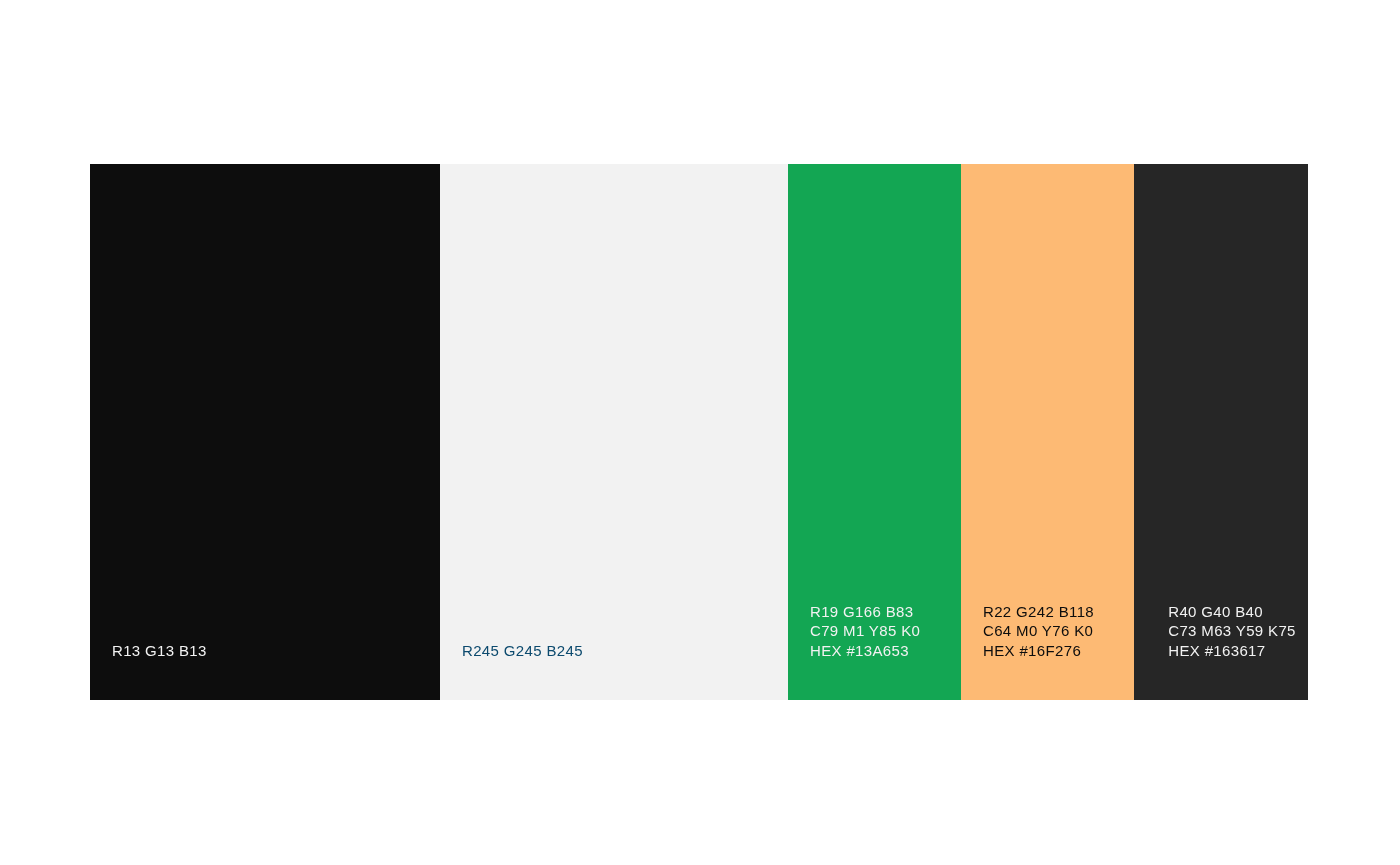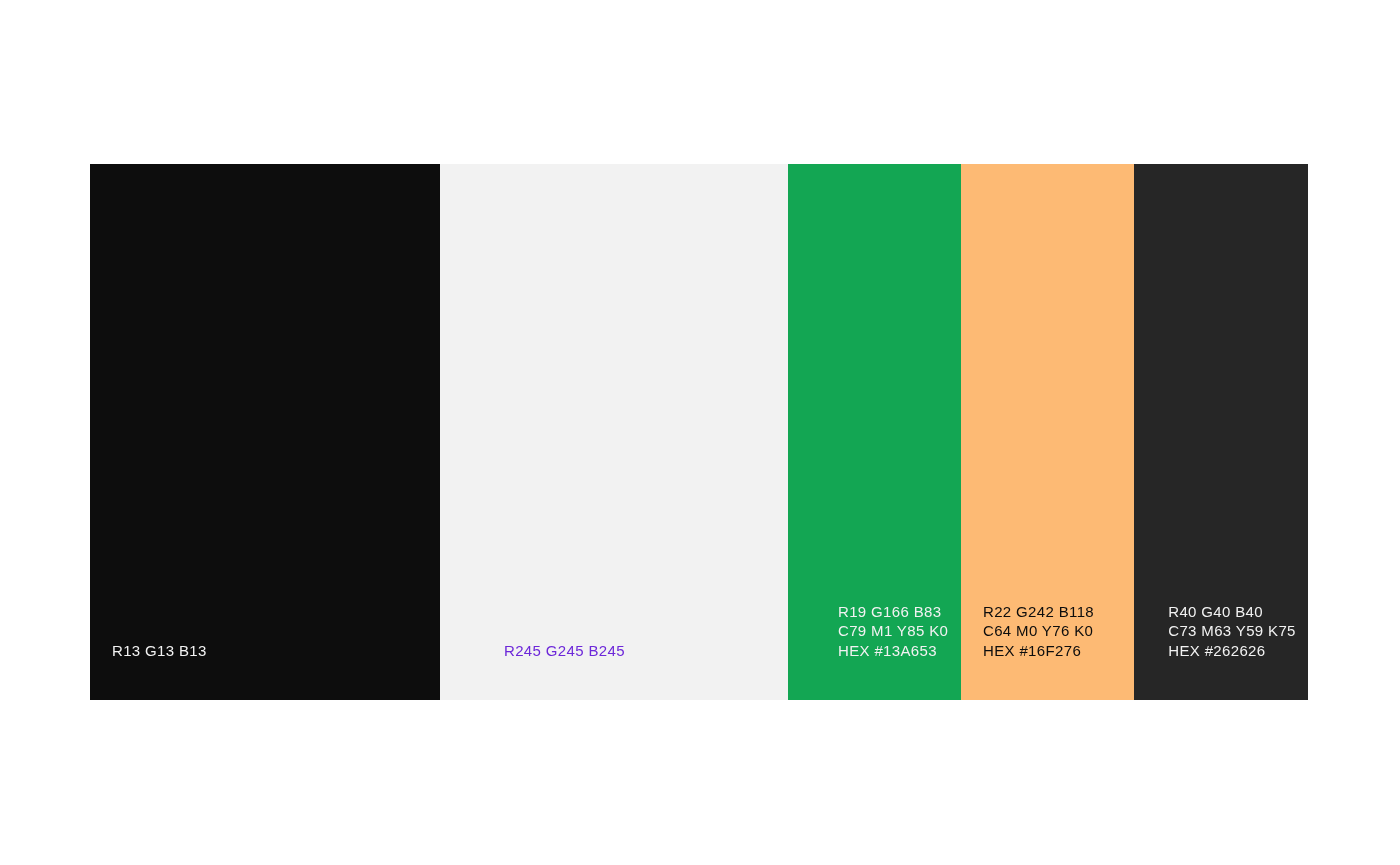--- a/index.html
+++ b/index.html
@@ -56,42 +56,42 @@
 
 <div id="palette-strip" style="left: 90px; top: 164px; width: 1020px; height: 536px;">
 
   <div class="swatch" style="width: 350px; background-color: rgb(13, 13, 13);">
     <div class="swatch-info" style="color: rgb(242, 242, 242);">
       <span class="info-line">R13 G13 B13</span>
     </div>
   </div>
 
   <div class="swatch" style="width: 348px; background-color: rgb(242, 242, 242);">
-    <div class="swatch-info" style="color: #6d28d9; margin-left: 42px;">
+    <div class="swatch-info" style="color: #0c4a6e;">
       <span class="info-line">R245 G245 B245</span>
     </div>
   </div>
 
   <div class="swatch" style="width: 173px; background-color: rgb(19, 166, 83);">
-    <div class="swatch-info" style="color: rgb(242, 242, 242); margin-left: 28px;">
+    <div class="swatch-info" style="color: rgb(242, 242, 242);">
       <span class="info-line">R19 G166 B83</span>
       <span class="info-line">C79 M1 Y85 K0</span>
       <span class="info-line">HEX #13A653</span>
     </div>
   </div>
 
   <div class="swatch" style="width: 173px; background-color: #fdba74;">
     <div class="swatch-info" style="color: rgb(13, 13, 13);">
       <span class="info-line">R22 G242 B118</span>
       <span class="info-line">C64 M0 Y76 K0</span>
       <span class="info-line">HEX #16F276</span>
     </div>
   </div>
 
   <div class="swatch" style="width: 174px; background-color: rgb(38, 38, 38); align-items: center;">
     <div class="swatch-info" style="color: rgb(242, 242, 242);">
       <span class="info-line">R40 G40 B40</span>
       <span class="info-line">C73 M63 Y59 K75</span>
-      <span class="info-line">HEX #262626</span>
+      <span class="info-line">HEX #163617</span>
     </div>
   </div>
 
 </div>
 
 </body></html>

